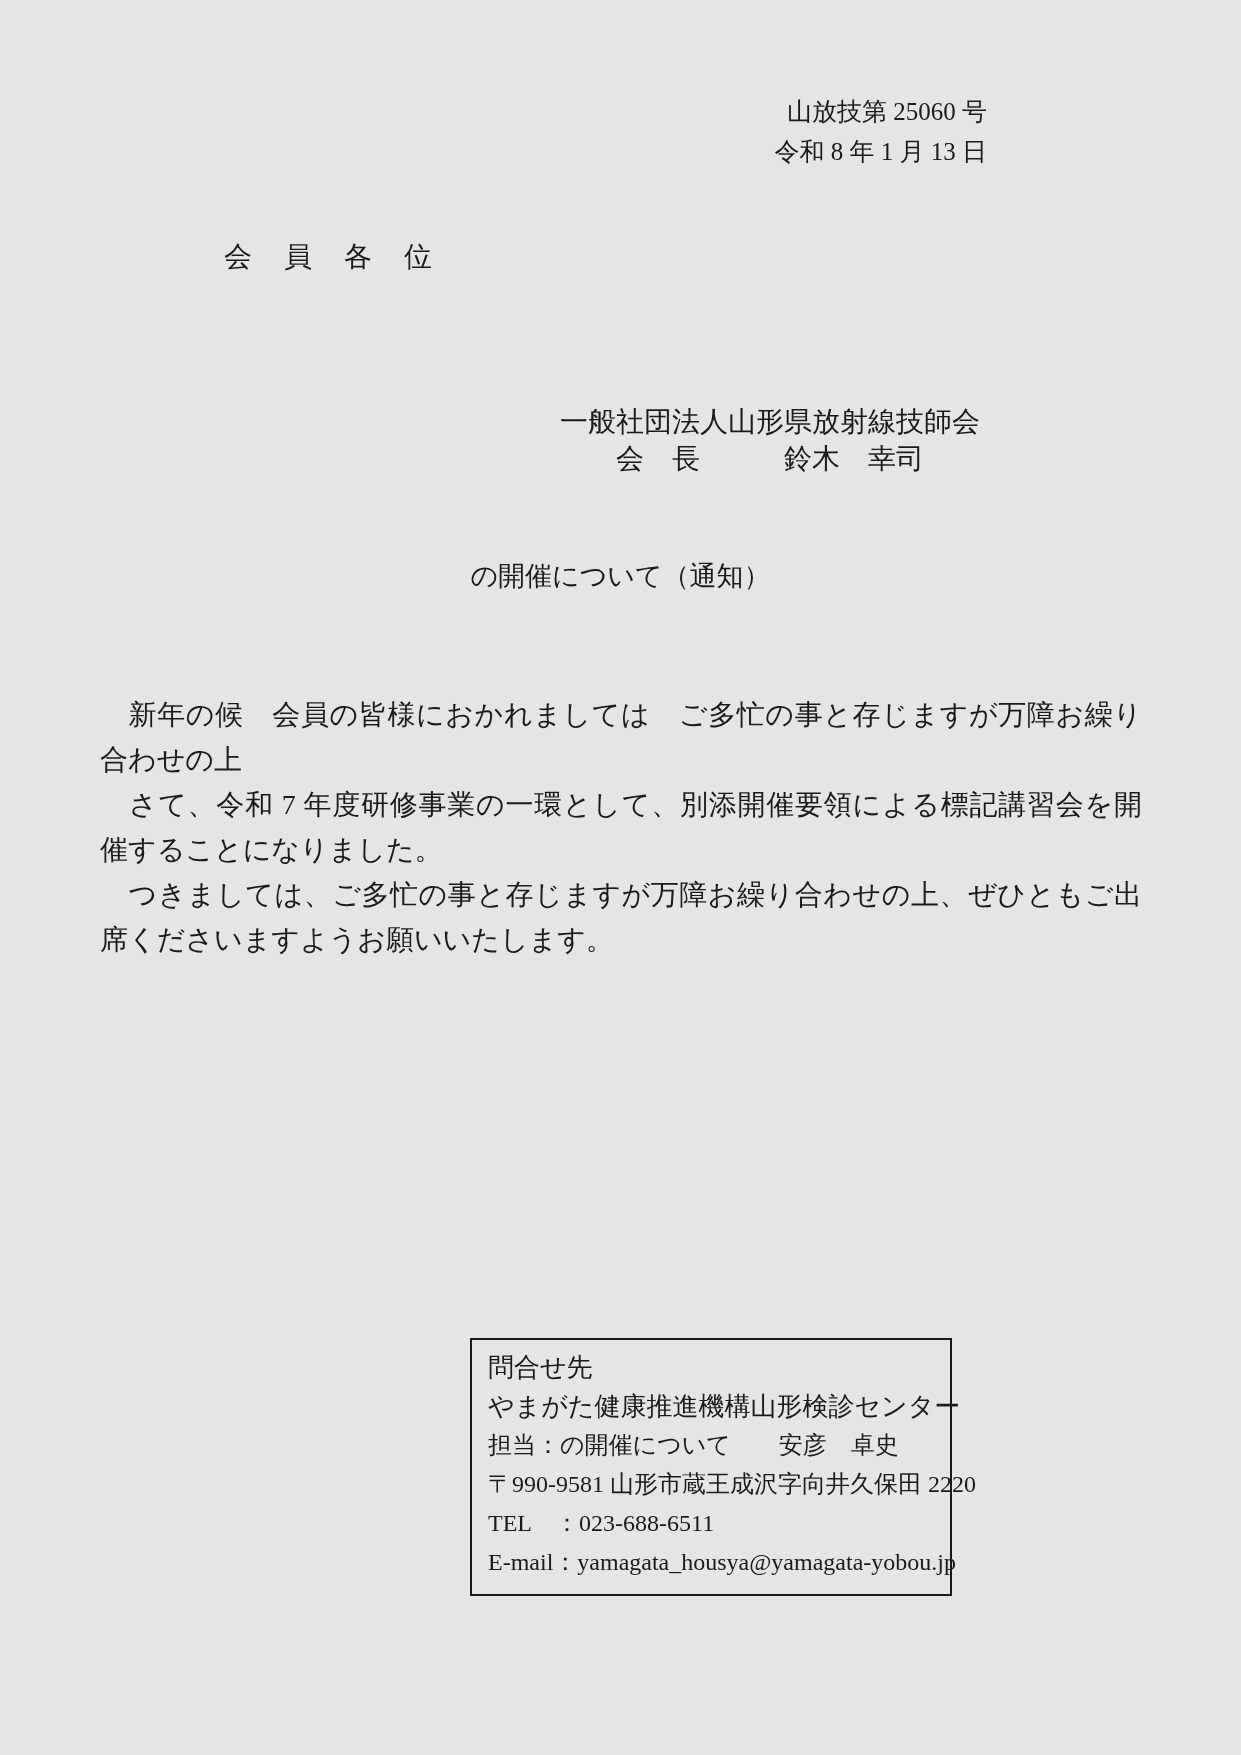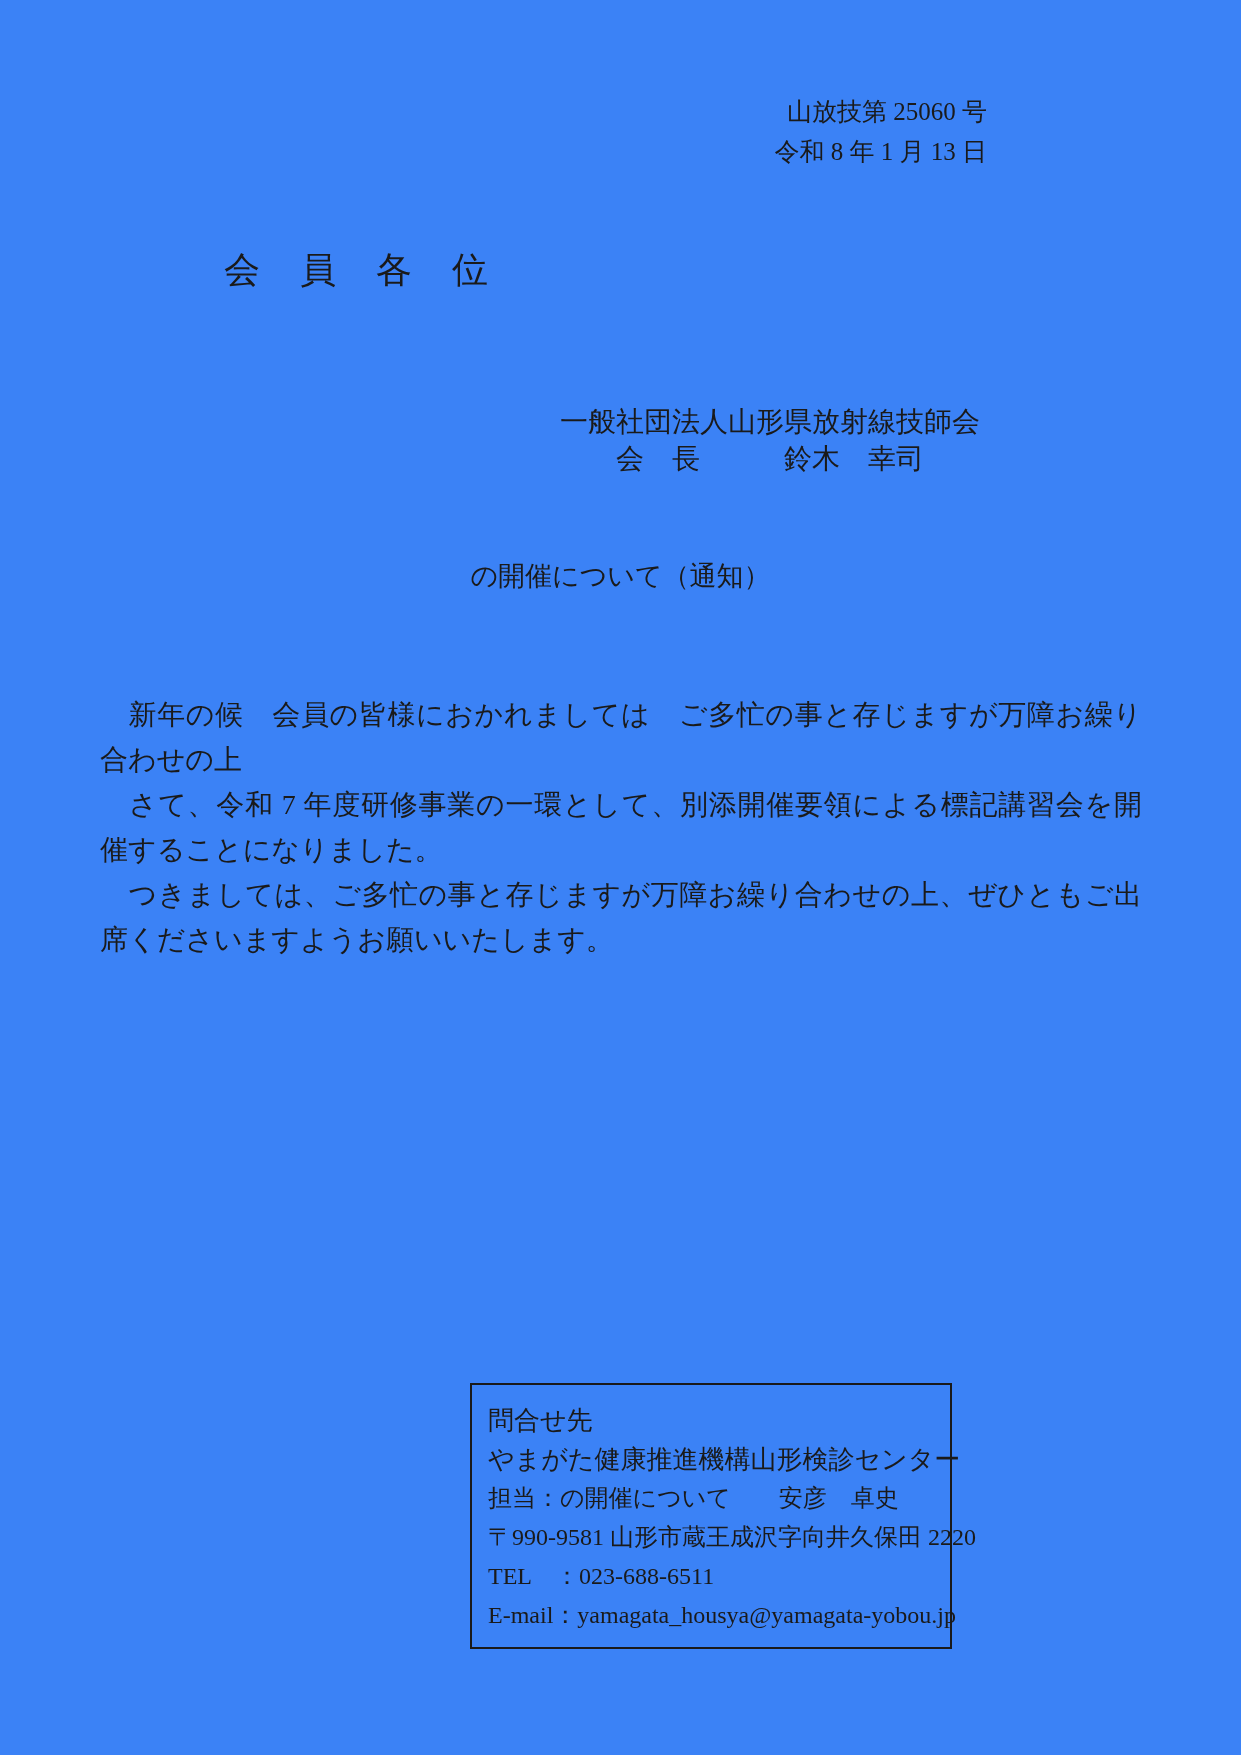--- a/index.html
+++ b/index.html
@@ -4,40 +4,40 @@
 <style>
   html, body {
     margin: 0;
     padding: 0;
     background: #ffffff;
   }
   .page {
     position: relative;
     width: 1241px;
     height: 1755px;
-    background: #3b82f6;
+    background: #e5e5e5;
     color: #1a1a1a;
     font-family: "Liberation Serif", "DejaVu Serif", serif;
     overflow: hidden;
   }
   .abs { position: absolute; }
 
   .doc-number-block {
     top: 92px;
     right: 254px;
     text-align: right;
     font-size: 25px;
     line-height: 40px;
     white-space: nowrap;
   }
 
   .recipient {
-    top: 246px;
+    top: 238px;
     left: 224px;
-    font-size: 36px;
+    font-size: 28px;
     letter-spacing: 2px;
     white-space: nowrap;
   }
 
   .sender-block {
     top: 403px;
     left: 545px;
     width: 450px;
     text-align: center;
     font-size: 28px;
@@ -68,24 +68,23 @@
   .body-block p {
     margin: 0;
   }
 
   .contact-box {
     top: 1338px;
     left: 470px;
     width: 482px;
     border: 2px solid #1a1a1a;
     box-sizing: border-box;
-    padding: 16px 14px 12px 16px;
+    padding: 8px 14px 12px 16px;
     font-size: 24px;
     line-height: 39px;
-    margin-top: 45px;
   }
   .contact-box .line { white-space: nowrap; }
   .contact-box .heading { font-size: 26px; }
   .contact-box .org { font-size: 26px; }
 </style>
 </head>
 <body>
 
 <div class="page">
 

